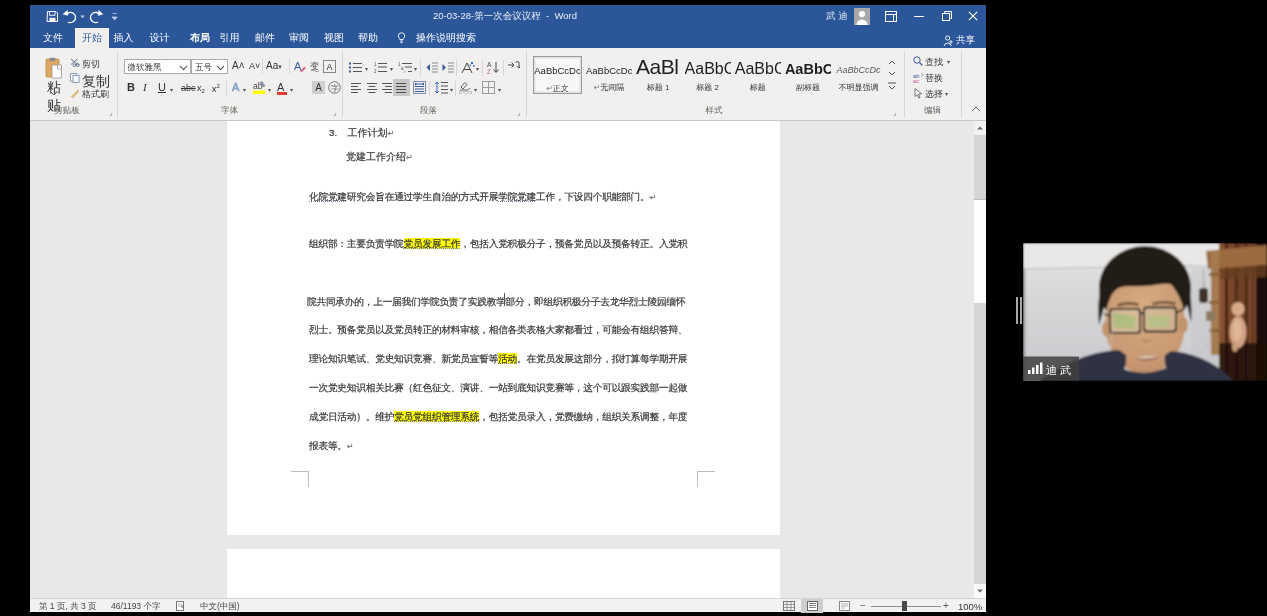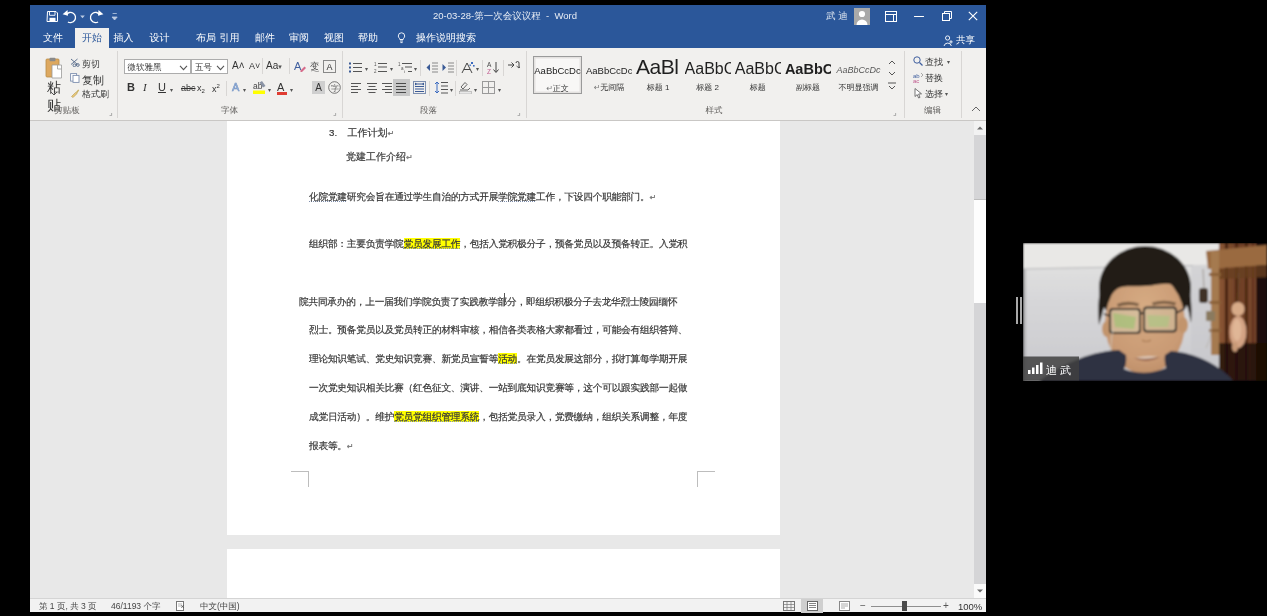--- a/index.html
+++ b/index.html
@@ -77,21 +77,21 @@
         </svg>
     <svg class="abs" style="left:938px;top:6px" width="10" height="10" viewBox="0 0 10 10">
           <path d="M0.8 0.8 L9.2 9.2 M9.2 0.8 L0.8 9.2" stroke="#fff" stroke-width="1.1"></path>
         </svg>
   </div>
   <div id="tabrow">
     <div class="tab" style="left:5px;width:36px;">文件</div>
     <div class="tab tabsel" style="left:45px;width:34px;">开始</div>
     <div class="tab" style="left:76px;width:35px;">插入</div>
     <div class="tab" style="left:112px;width:35px;">设计</div>
-    <div class="tab" style="left:158px;width:36px;">布局</div>
+    <div class="tab" style="left:152px;width:36px;font-weight:bold;">布局</div>
     <div class="tab" style="left:182px;width:35px;">引用</div>
     <div class="tab" style="left:217px;width:36px;">邮件</div>
     <div class="tab" style="left:251px;width:36px;">审阅</div>
     <div class="tab" style="left:286px;width:36px;">视图</div>
     <div class="tab" style="left:320px;width:36px;">帮助</div>
     <svg class="abs" style="left:367px;top:4px" width="9" height="12" viewBox="0 0 9 12">
           <path d="M4.5 0.8 a3.2 3.2 0 0 1 3.2 3.2 c0 1.7-1.5 2.2-1.5 3.5 h-3.4 c0-1.3-1.5-1.8-1.5-3.5 A3.2 3.2 0 0 1 4.5 0.8 z M3 9 h3 M3.4 10.6 h2.2" fill="none" stroke="#fff" stroke-width="0.9"></path>
         </svg>
     <div class="tab" style="left:385px;width:62px;">操作说明搜索</div>
     <svg class="abs" style="left:913px;top:7px" width="10" height="11" viewBox="0 0 10 11">
@@ -116,21 +116,21 @@
     <svg class="abs" style="left:40px;top:10px" width="10" height="9" viewBox="0 0 10 9">
           <path d="M1 1 L7.5 6.5 M7.5 1 L1 6.5" stroke="#5f7290" stroke-width="1"></path>
           <circle cx="7.8" cy="7" r="1.4" fill="none" stroke="#5f7290"></circle>
           <circle cx="4.4" cy="7.3" r="1.4" fill="none" stroke="#5f7290"></circle>
         </svg>
     <div class="abs" style="left:52px;top:10px;font-size:9px;color:#333">剪切</div>
     <svg class="abs" style="left:40px;top:25px" width="10" height="10" viewBox="0 0 10 10">
           <rect x="0.6" y="0.6" width="6" height="7.5" fill="#fff" stroke="#7d8fb0" stroke-width="0.9"></rect>
           <rect x="3" y="2.4" width="6" height="7" fill="#fff" stroke="#7d8fb0" stroke-width="0.9"></rect>
         </svg>
-    <div class="abs" style="left:52px;top:25px;font-size:11px;color:#333">复制</div>
+    <div class="abs" style="left:52px;top:25px;font-size:14px;color:#333">复制</div>
     <svg class="abs" style="left:40px;top:40px" width="10" height="10" viewBox="0 0 10 10">
           <path d="M1.5 8.5 l4-4 l1.6 1 l-4 4 z" fill="#e8c87a" stroke="#b99b4e" stroke-width="0.6"></path>
           <path d="M5.8 4.2 l2.4-2.8 l1 0.8 l-2 3" fill="#c9b060"></path>
         </svg>
     <div class="abs" style="left:52px;top:40px;font-size:9px;color:#333">格式刷</div>
     <div class="glabel" style="left:0;width:74px;">剪贴板</div>
     <div class="dlg" style="left:79px;">⌟</div>
     <div class="gsep" style="left:87px;"></div>
 
     <div class="combo" style="left:93.5px;top:11px;width:67px;height:15px;line-height:14px;padding-left:3px;">微软雅黑<svg class="chev" viewBox="0 0 9 6">
@@ -369,21 +369,21 @@
           <path d="M1 5 L5 1 L9 5" fill="none" stroke="#666" stroke-width="1"></path>
         </svg>
   </div>
   <div id="docarea">
     <div id="page1">
       <div class="dline" style="left:102px;top:5px;letter-spacing:0;">3.</div>
           <div class="dline" style="left:120.5px;top:5px;font-size:10px;letter-spacing:0;">工作计划<span class="pm">↵</span></div>
       <div class="dline" style="left:119px;top:29px;font-size:10px;letter-spacing:0;">党建工作介绍<span class="pm">↵</span></div>
       <div class="dline" style="left:82px;top:58px;margin-top:11px;"><span class="wavy">化院党建</span>研究会旨在通过学生自治的方式开展<span class="wavy">学院党建</span>工作，下设四个职能部门。<span class="pm">↵</span></div>
       <div class="dline" style="left:82px;top:116px;">组织部：主要负责学院<span class="hl wavy">党员发展工作</span>，包括入党积极分子，预备党员以及预备转正。入党积</div>
-      <div class="dline" style="left:72px;top:173.5px;">院共同承办的，上一届我们学院负责了实践教学部分，即组织积极分子去龙华烈士陵园缅怀</div>
+      <div class="dline" style="left:80px;top:173.5px;">院共同承办的，上一届我们学院负责了实践教学部分，即组织积极分子去龙华烈士陵园缅怀</div>
       <div class="dline" style="left:82px;top:202px;">烈士。预备党员以及党员转正的材料审核，相信各类表格大家都看过，可能会有组织答辩、</div>
       <div class="dline" style="left:82px;top:231px;">理论知识笔试、党史知识竞赛、新党员宣誓等<span class="hl wavy">活动</span>。在党员发展这部分，拟打算每学期开展</div>
       <div class="dline" style="left:82px;top:288.5px;">成党日活动）。维护<span class="hl wavy">党员党组织管理系统</span>，包括党员录入，党费缴纳，组织关系调整，年度</div>
       <div class="dline" style="left:82px;top:260px;">一次党史知识相关比赛（红色征文、演讲、一站到底知识竞赛等，这个可以跟实践部一起做</div>
       <div class="dline" style="left:82px;top:317.5px;">报表等。<span class="pm">↵</span></div>
       <div class="abs" style="left:277px;top:172px;width:1px;height:13px;background:#555;"></div>
       <svg class="abs" style="left:64px;top:350px" width="19" height="17" viewBox="0 0 19 17">
             <path d="M0 0.5 h18 M17.5 0 v16" stroke="#bdbdbd" fill="none"></path>
           </svg>
       <svg class="abs" style="left:470px;top:350px" width="19" height="17" viewBox="0 0 19 17">

